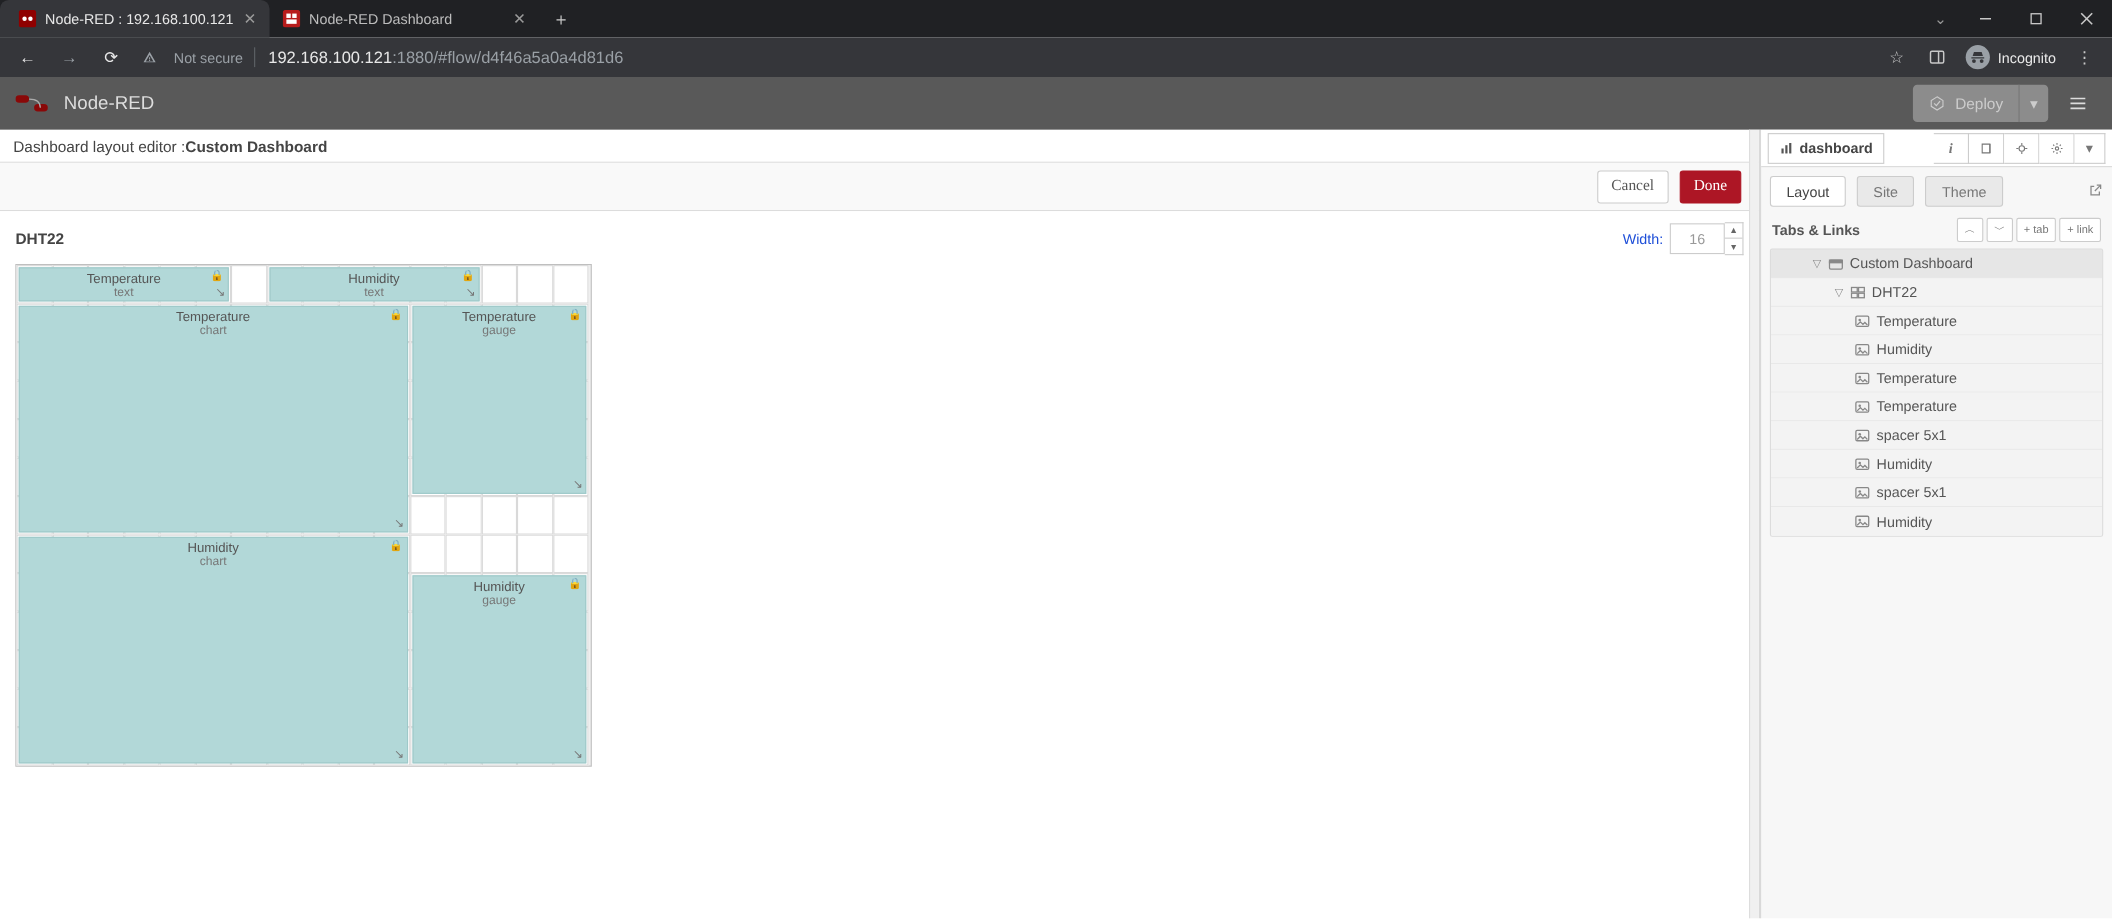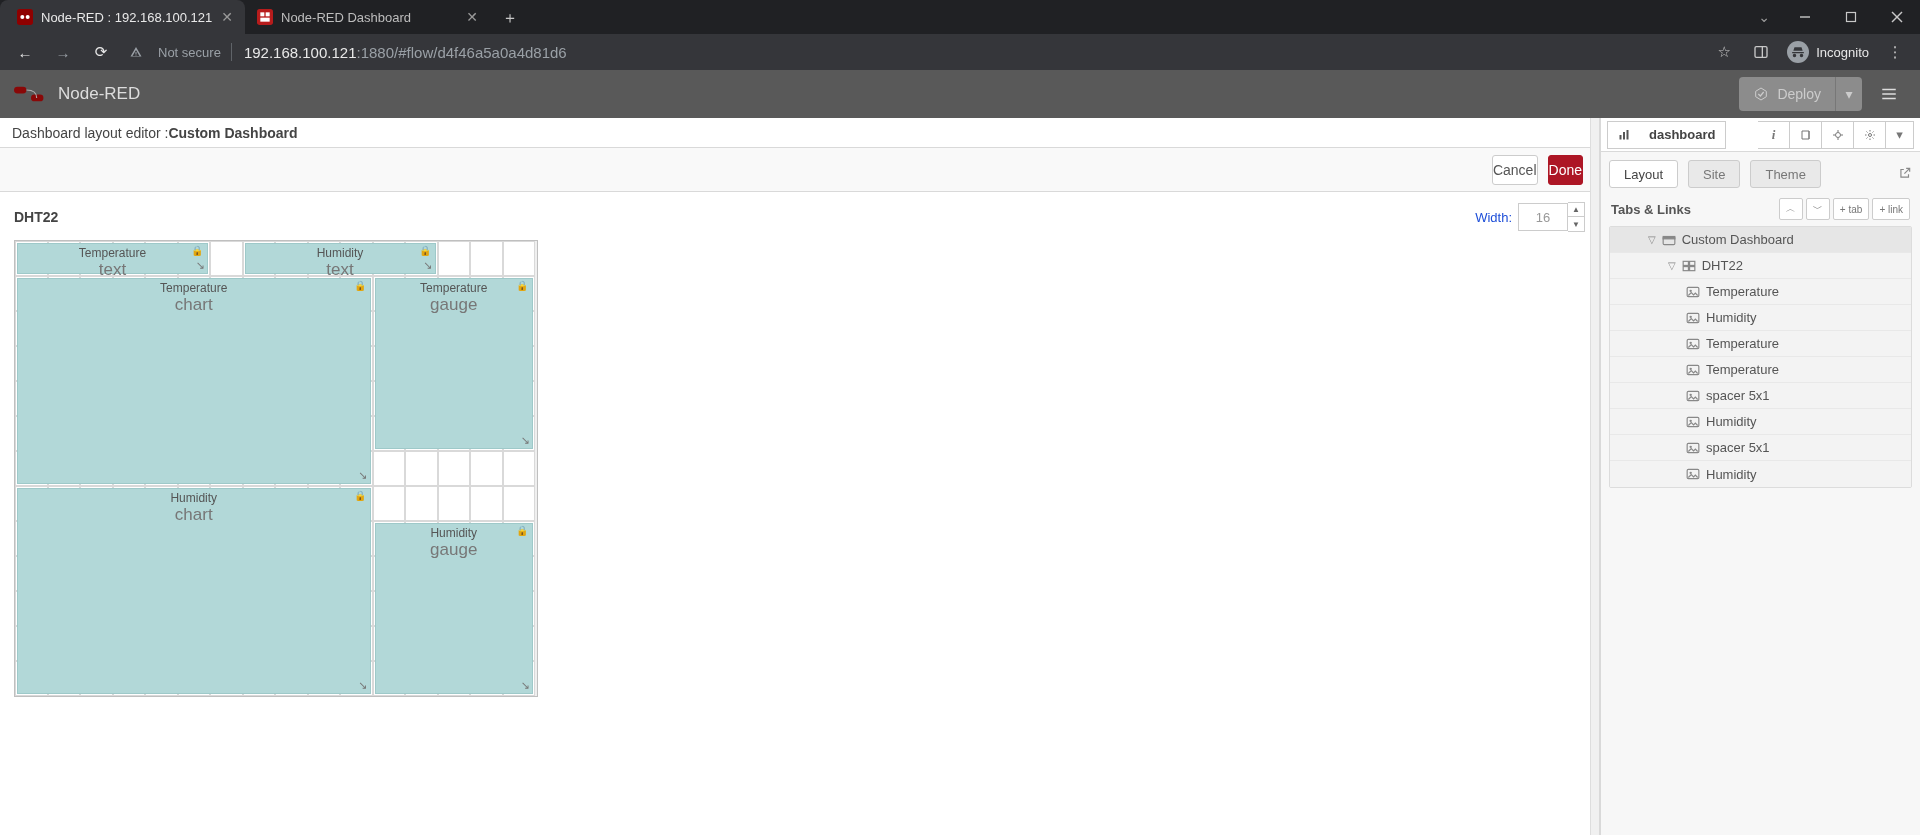--- a/index.html
+++ b/index.html
@@ -43,47 +43,47 @@
 
   
   .workspace { display:flex; height:calc(100% - 34px - 36px - 48px); }
 
   
   .editor { flex:1; display:flex; flex-direction:column; border-right:1px solid #d9d9d9; background:#fff; min-width:0; position:relative; }
   .editor::after { content:""; position:absolute; right:0; top:0; bottom:0; width:8px; background:#f0f0f0; border-left:1px solid #ddd; }
   .ed-title { height:30px; border-bottom:1px solid #d9d9d9; display:flex; align-items:center; padding:0 12px; font-size:14px; color:#444; }
   .ed-title b { font-weight:600; }
   .ed-btns { height:44px; border-bottom:1px solid #d9d9d9; display:flex; align-items:center; justify-content:flex-end; padding:0 16px; gap:10px; background:#f9f9f9; }
-  .btn { height:30px; padding:0 0; border:1px solid #ccc; border-radius:3px; background:#fff; font-size:14px; color:#555; display:flex; align-items:center; }
+  .btn { height:30px; padding:0 12px; border:1px solid #ccc; border-radius:3px; background:#fff; font-size:14px; color:#555; display:flex; align-items:center;font-family:Liberation Serif, serif; }
   .btn.primary { background:#ad1625; border-color:#ad1625; color:#fff; }
   .ed-canvas { flex:1; overflow:auto; background:#fff; padding:10px 14px 14px 14px; }
   .group-head { display:flex; align-items:center; margin-bottom:8px; }
   .group-name { font-size:14px; color:#444; font-weight:600; }
   .group-head .sp { flex:1; }
   .width-lbl { font-size:13px; color:#1d4ed8; margin-right:6px; }
   .width-box { width:50px; height:28px; border:1px solid #ccc; display:flex; align-items:center; justify-content:center; color:#999; font-size:13px; background:#fff; }
   .spin { display:flex; flex-direction:column; border:1px solid #ccc; border-left:none; }
   .spin div { width:16px; height:14px; display:flex; align-items:center; justify-content:center; font-size:8px; color:#666; }
   .spin div:first-child { border-bottom:1px solid #ccc; }
 
   
   .grid { position:relative; border:1px solid #bfbfbf; background:#efefef; }
   .grid-inner { position:relative; }
   .cell-row { display:flex; }
   .cell { width:32.5px; height:35px; border:1px solid #d9d9d9; background:#fff; }
   .widget { position:absolute; background:#b2d8d8; border:1px solid #9ec9c9; color:#555; }
   .widget .wtitle { text-align:center; font-size:12px; color:#555; padding-top:2px; font-weight:500; }
-  .widget .wtype  { text-align:center; font-size:17px; color:#777; }
+  .widget .wtype  { text-align:center; font-size:11px; color:#777; }
   .widget .resize { position:absolute; right:2px; bottom:1px; font-size:11px; color:#777; }
   .widget .lock { position:absolute; right:3px; top:1px; font-size:10px; color:#666; }
 
   
   .sidebar { width:320px; background:#f7f7f7; display:flex; flex-direction:column; font-size:13px; color:#444; border-left:1px solid #d9d9d9; }
   .sb-top { height:34px; display:flex; align-items:center; padding:4px 6px; border-bottom:1px solid #d9d9d9; background:#fff; gap:0; }
-  .sb-tab { height:28px; padding:0 10px; border:1px solid #ccc; display:flex; align-items:center; gap:19px; background:#fff; }
+  .sb-tab { height:28px; padding:0 10px; border:1px solid #ccc; display:flex; align-items:center; gap:6px; background:#fff; }
   .sb-tab.active { font-weight:600; }
   .sb-iconbtn { width:32px; height:28px; border:1px solid #ccc; border-left:none; display:flex; align-items:center; justify-content:center; background:#fff; color:#777; }
   .sb-iconbtn:first-of-type { border-left:1px solid #ccc; }
   .sb-iconbtn.drop { width:28px; }
 
   .sb-body { flex:1; padding:8px; overflow:auto; }
   .sb-tabs2 { display:flex; gap:10px; align-items:center; margin-bottom:10px; }
   .pill { height:28px; padding:0 14px; border:1px solid #ccc; border-radius:3px; background:#e9e9e9; display:flex; align-items:center; color:#777; font-size:13px; }
   .pill.active { background:#fff; color:#444; }
   .ext-link { margin-left:auto; color:#888; }

